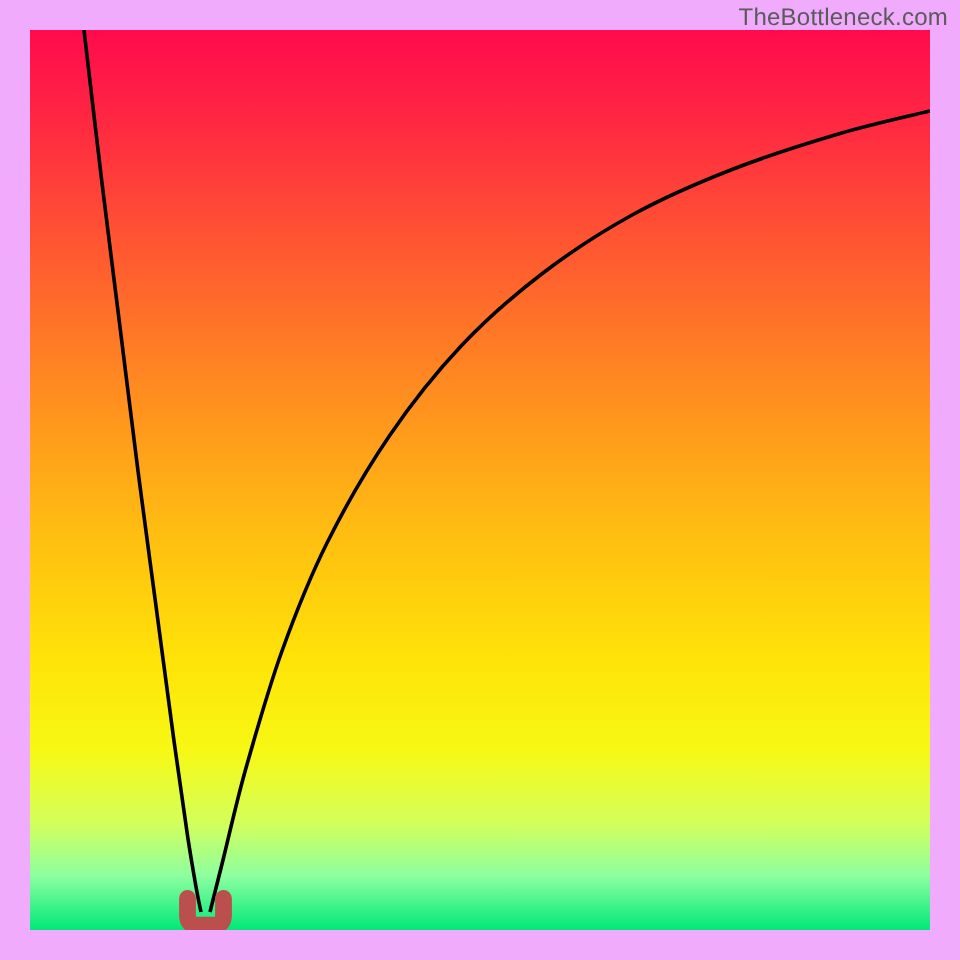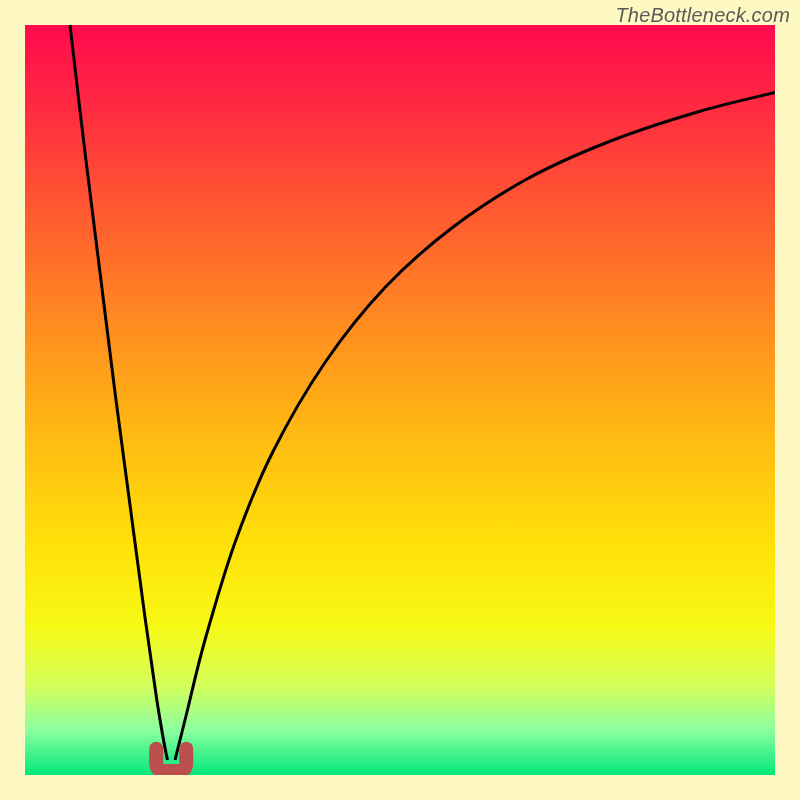--- a/index.html
+++ b/index.html
@@ -8,22 +8,21 @@
     width: 800px;
     height: 800px;
     background: #000;
     overflow: hidden;
     font-family: Arial, Helvetica, sans-serif;
   }
   .frame {
     position: relative;
     width: 800px;
     height: 800px;
-    background: #fef9c3;
-    font-style: italic;
+    background: #f0abfc;
   }
   .plot-area {
     position: absolute;
     left: 25px;
     top: 25px;
     width: 750px;
     height: 750px;
   }
   .plot-area svg {
     display: block;

